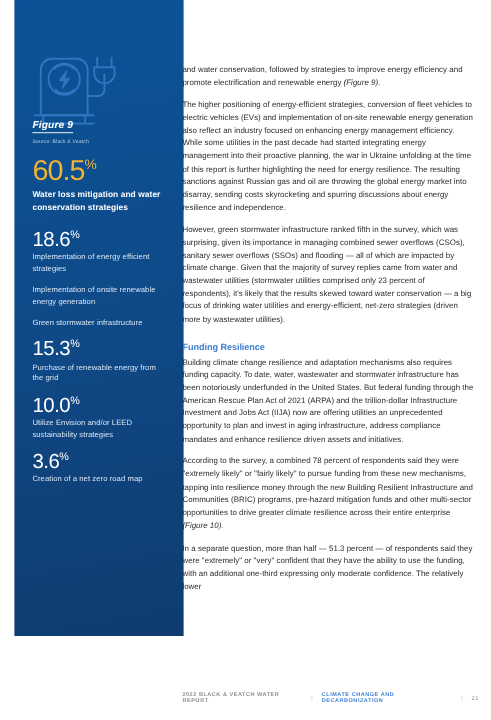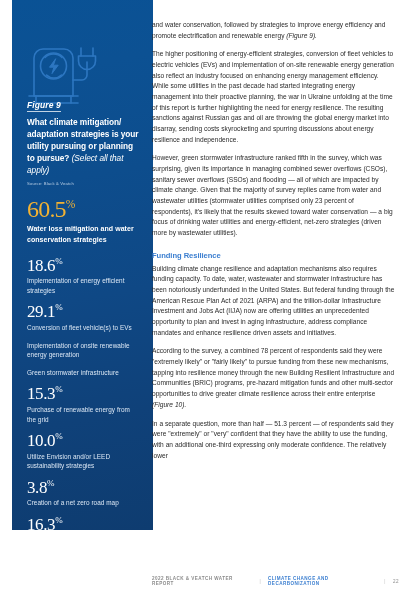--- a/index.html
+++ b/index.html
@@ -79,21 +79,20 @@
   .stat {
     margin-bottom: 8px;
   }
   .stat-value {
     color: #ffffff;
     font-size: 17px;
     font-weight: 400;
     line-height: 1;
     letter-spacing: -.4px;
     white-space: nowrap;
-    font-family: Liberation Serif, serif;
   }
   .stat-value .pct {
     font-size: 9px;
     vertical-align: super;
     letter-spacing: 0;
   }
   .stat-label {
     color: #dbe7f4;
     font-size: 6.4px;
     line-height: 1.5;
@@ -116,21 +115,21 @@
     font-weight: bold;
     font-size: 7px;
     line-height: 1.55;
     margin-top: 3px;
   }
 
   
   #body-column {
     position: absolute;
     left: 152px;
-    top: 20px;
+    top: 54px;
     width: 243px;
   }
   .para {
     font-size: 6.6px;
     line-height: 1.62;
     color: #2b2b2b;
     margin: 0 0 8px 0;
     text-align: left;
     letter-spacing: .02px;
   }
@@ -191,64 +190,49 @@
     <path d="M49 40 h9 a5 5 0 0 0 5 -5 v-13"></path>
 
     <path d="M57 8 v8 M69 8 v8"></path>
     <path d="M54.5 16 h17 v5 a8.5 8.5 0 0 1 -17 0 z"></path>
   </svg>
 
   <div id="figure-content">
 
     <div class="fig-label">Figure 9</div>
 
-    <div class="fig-question">
-      <span>What climate mitigation/</span>
-      <span>adaptation strategies is your</span>
-      <span>utility pursuing or planning to</span>
-      <span>pursue?</span>
-      <span class="sel">(Select all that apply)</span>
-    </div>
 
     <div class="fig-source">Source: Black &amp; Veatch</div>
 
     <div id="stats-list">
         <div class="stat featured">
           <div class="stat-value"><span>60.5</span><span class="pct">%</span></div>
           <div class="stat-label"><span>Water loss mitigation and</span> <span>water conservation strategies</span></div>
         </div>
         <div class="stat">
           <div class="stat-value"><span>18.6</span><span class="pct">%</span></div>
           <div class="stat-label"><span>Implementation of energy</span> <span>efficient strategies</span></div>
         </div>
         <div class="stat">
-          <div class="stat-value"><span>29.1</span><span class="pct">%</span></div>
-          <div class="stat-label"><span>Conversion of fleet vehicle(s) to EVs</span></div>
-        </div>
-        <div class="stat">
           <div class="stat-label"><span>Implementation of onsite</span> <span>renewable energy generation</span></div>
         </div>
         <div class="stat">
           <div class="stat-label"><span>Green stormwater infrastructure</span></div>
         </div>
         <div class="stat">
           <div class="stat-value"><span>15.3</span><span class="pct">%</span></div>
           <div class="stat-label"><span>Purchase of renewable energy</span> <span>from the grid</span></div>
         </div>
         <div class="stat">
           <div class="stat-value"><span>10.0</span><span class="pct">%</span></div>
           <div class="stat-label"><span>Utilize Envision and/or LEED</span> <span>sustainability strategies</span></div>
         </div>
         <div class="stat">
-          <div class="stat-value"><span>3.8</span><span class="pct">%</span></div>
+          <div class="stat-value"><span>3.6</span><span class="pct">%</span></div>
           <div class="stat-label"><span>Creation of a net zero road map</span></div>
-        </div>
-        <div class="stat">
-          <div class="stat-value"><span>16.3</span><span class="pct">%</span></div>
-          <div class="stat-label"><span>None of the above</span></div>
         </div>
       </div>
   </div>
 </div>
 
 <div id="body-column">
 
   <p class="para"><span>and water conservation, followed by strategies to improve energy efficiency and promote electrification and renewable energy </span><em>(Figure 9).</em></p>
 
   <p class="para">The higher positioning of energy-efficient strategies, conversion of fleet vehicles to electric vehicles (EVs) and implementation of on-site renewable energy generation also reflect an industry focused on enhancing energy management efficiency. While some utilities in the past decade had started integrating energy management into their proactive planning, the war in Ukraine unfolding at the time of this report is further highlighting the need for energy resilience. The resulting sanctions against Russian gas and oil are throwing the global energy market into disarray, sending costs skyrocketing and spurring discussions about energy resilience and independence.</p>

